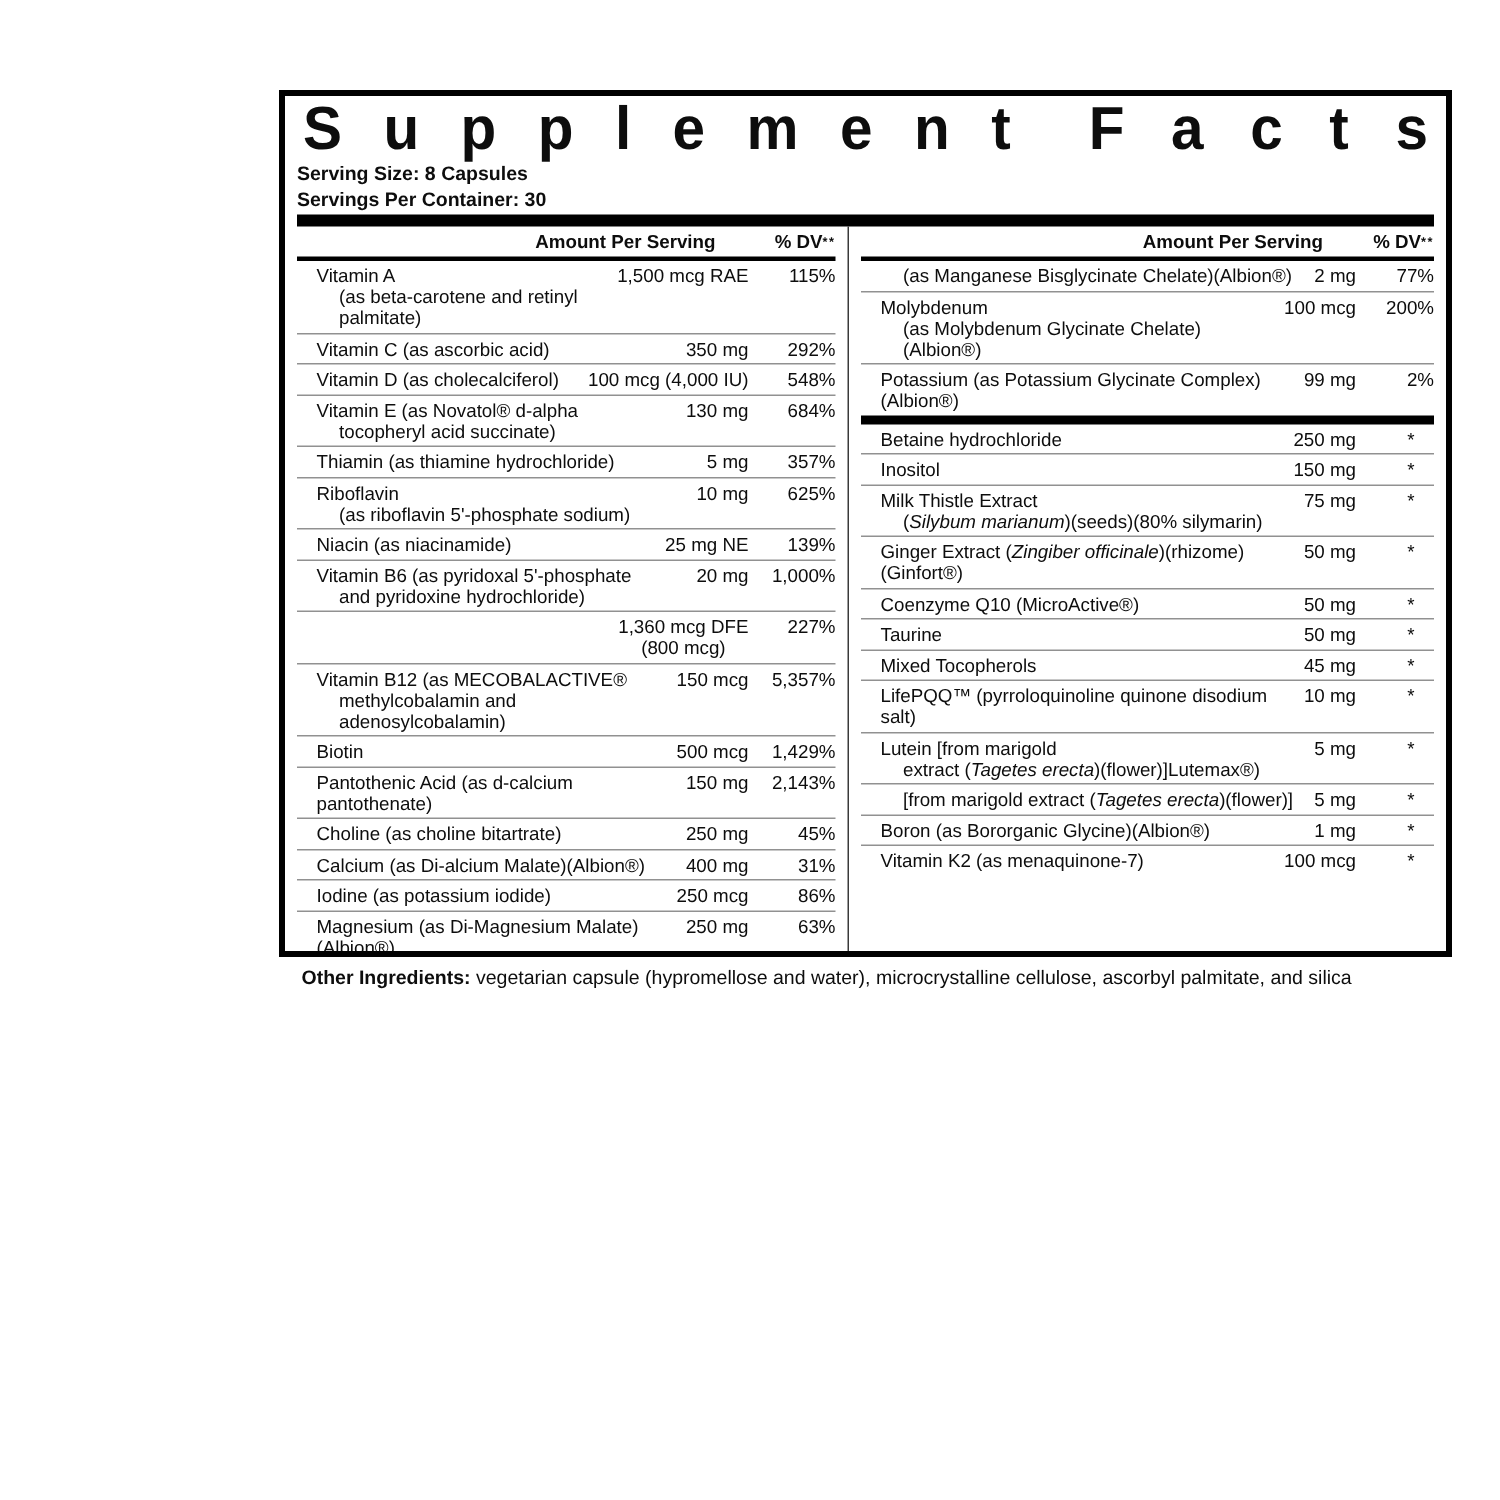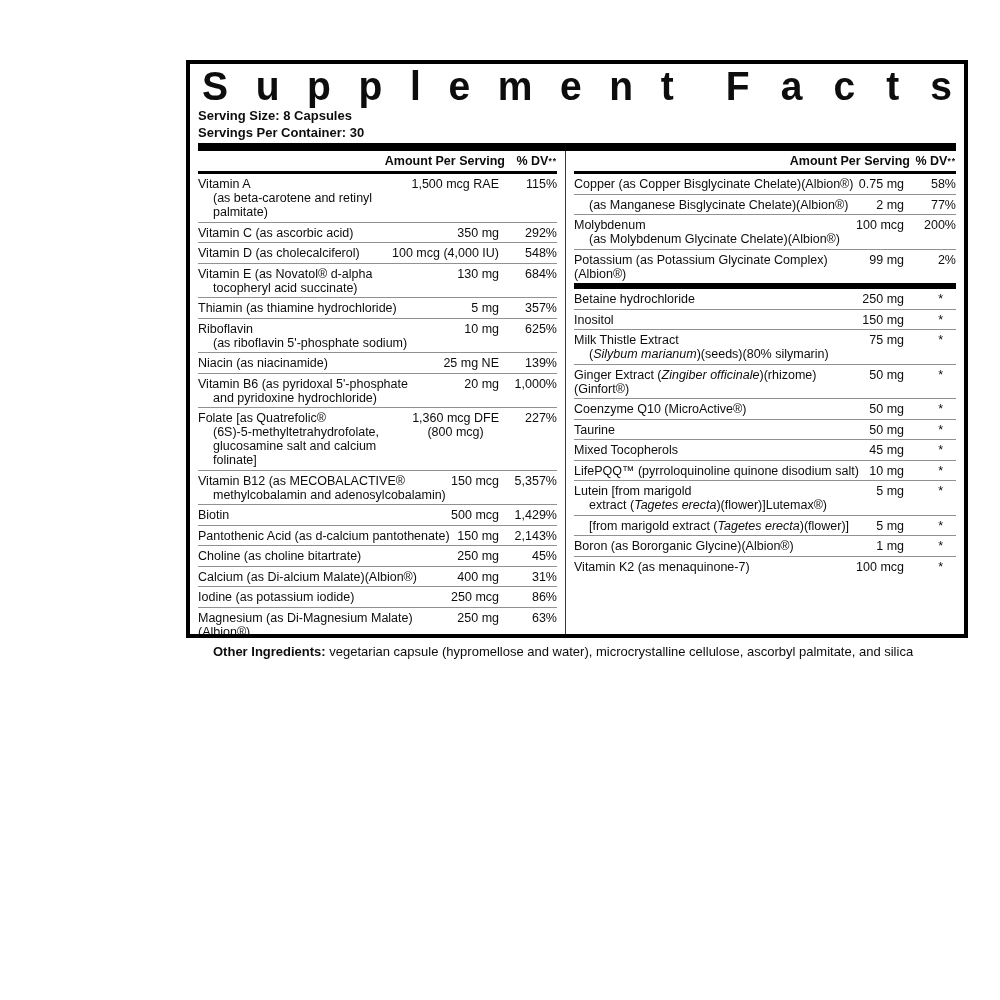--- a/index.html
+++ b/index.html
@@ -20,38 +20,38 @@
   .bar-mid   { height:3px; background:#000; }
   .bar-sec   { height:6px; background:#000; }
 
   .cols { display:flex; align-items:stretch; }
   .col  { font-size:12.5px; line-height:14px; }
   .col-left  { width:368px; padding-right:8px; border-right:1px solid #3a3a3a; }
   .col-right { width:391px; padding-left:8px; flex:1; }
 
   .hdr { display:flex; align-items:flex-end; padding:3px 0 3px; font-weight:bold; }
   .hdr-amount { margin-left:auto; white-space:nowrap; }
-  .hdr-dv { text-align:right; white-space:nowrap; }
+  .hdr-dv { text-align:right; white-space:nowrap;margin-left:28px; }
   .col-left  .hdr-dv { width:52px; }
   .col-right .hdr-dv { width:46px; }
   .sup { font-size:8.5px; vertical-align:top; letter-spacing:1px; }
 
   .row { display:flex; align-items:flex-start; padding:3px 0 2.5px; }
   .rows .row + .row { border-top:1px solid #919191; }
-  .name { flex:1 1 auto; padding-right:4px; }
+  .name { flex:1 1 auto; padding-right:4px;margin-left:13px; }
   .line.cont { padding-left:15px; }
   .amount { flex:0 0 auto; margin-left:auto; text-align:right; white-space:nowrap; padding-right:6px; }
   .amount .am2 { text-align:center; }
   .dv { flex:0 0 auto; text-align:right; }
   .col-left  .dv { width:52px; }
   .col-right .dv { width:46px; }
   .dv.star { padding-right:13px; }
   .ital { font-style:italic; }
 
-  .other { position:absolute; left:213px; top:644px; width:770px; font-size:13px; line-height:15px; }
+  .other { position:absolute; left:201px; top:644px; width:770px; font-size:13px; line-height:15px; }
   .other b { font-weight:bold; }
 </style>
 </head>
 <body>
 
 <div class="canvas">
   <div class="panel">
 
     <div class="title">
         <span class="title-word" style="flex-grow: 10;">
@@ -160,25 +160,20 @@
                 <div class="name">
                   <div class="line"><span>Vitamin B6 (as pyridoxal 5'-phosphate</span></div>
                   <div class="line cont"><span>and pyridoxine hydrochloride)</span></div>
                 </div>
                 <div class="amount">
                   <div>20 mg</div>
                 </div>
                 <div class="dv">1,000%</div>
               </div>
               <div class="row">
-                <div class="name">
-                  <div class="line"><span>Folate [as Quatrefolic®</span></div>
-                  <div class="line cont"><span>(6S)-5-methyltetrahydrofolate,</span></div>
-                  <div class="line cont"><span>glucosamine salt and calcium folinate]</span></div>
-                </div>
                 <div class="amount">
                   <div>1,360 mcg DFE</div>
                   <div class="am2">(800 mcg)</div>
                 </div>
                 <div class="dv">227%</div>
               </div>
               <div class="row">
                 <div class="name">
                   <div class="line"><span>Vitamin B12 (as MECOBALACTIVE®</span></div>
                   <div class="line cont"><span>methylcobalamin and adenosylcobalamin)</span></div>
@@ -249,29 +244,20 @@
       <div class="col col-right">
         <div class="hdr">
           <span class="hdr-amount">Amount Per Serving</span>
           <span class="hdr-dv"><span>% DV</span><span class="sup">**</span></span>
         </div>
         <div class="bar-mid"></div>
         <div>
             <div class="rows">
               <div class="row">
                 <div class="name">
-                  <div class="line"><span>Copper (as Copper Bisglycinate Chelate)(Albion®)</span></div>
-                </div>
-                <div class="amount">
-                  <div>0.75 mg</div>
-                </div>
-                <div class="dv">58%</div>
-              </div>
-              <div class="row">
-                <div class="name">
                   <div class="line cont"><span>(as Manganese Bisglycinate Chelate)(Albion®)</span></div>
                 </div>
                 <div class="amount">
                   <div>2 mg</div>
                 </div>
                 <div class="dv">77%</div>
               </div>
               <div class="row">
                 <div class="name">
                   <div class="line"><span>Molybdenum</span></div>

